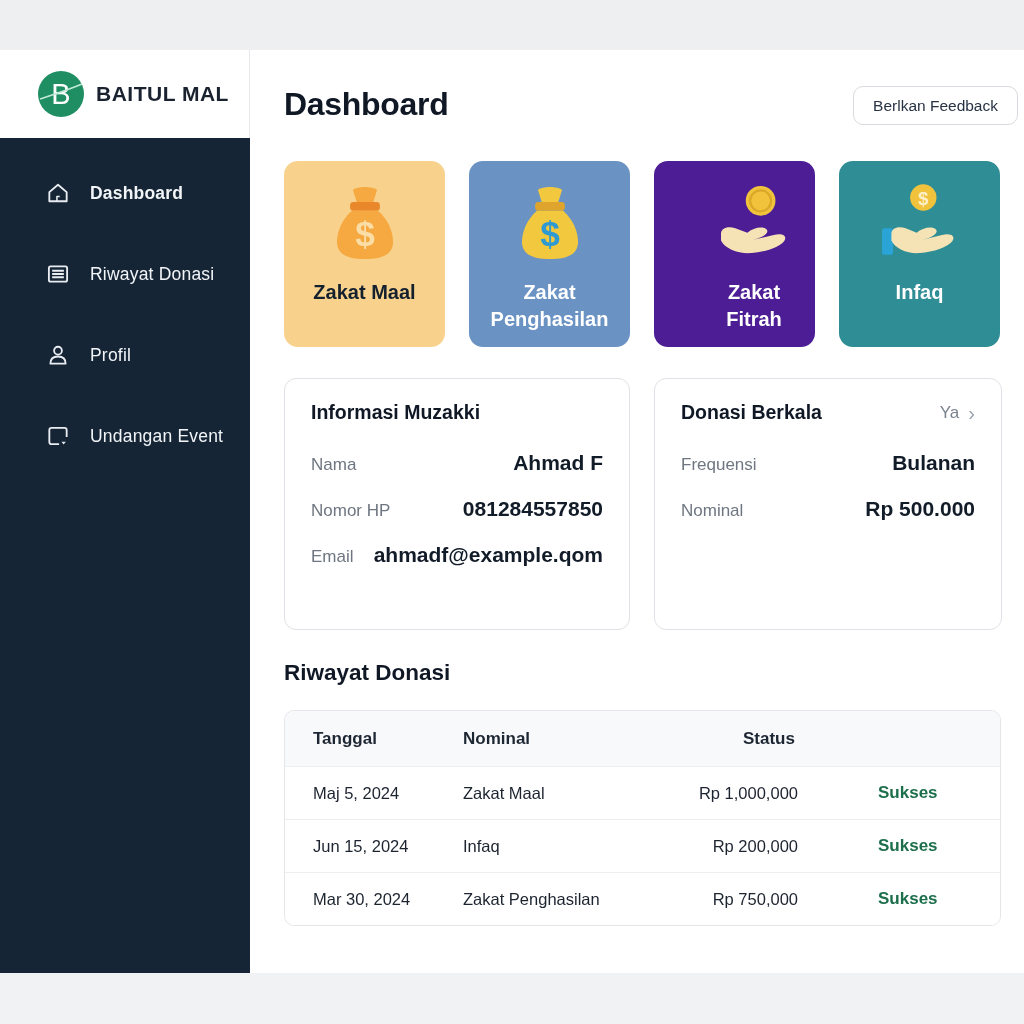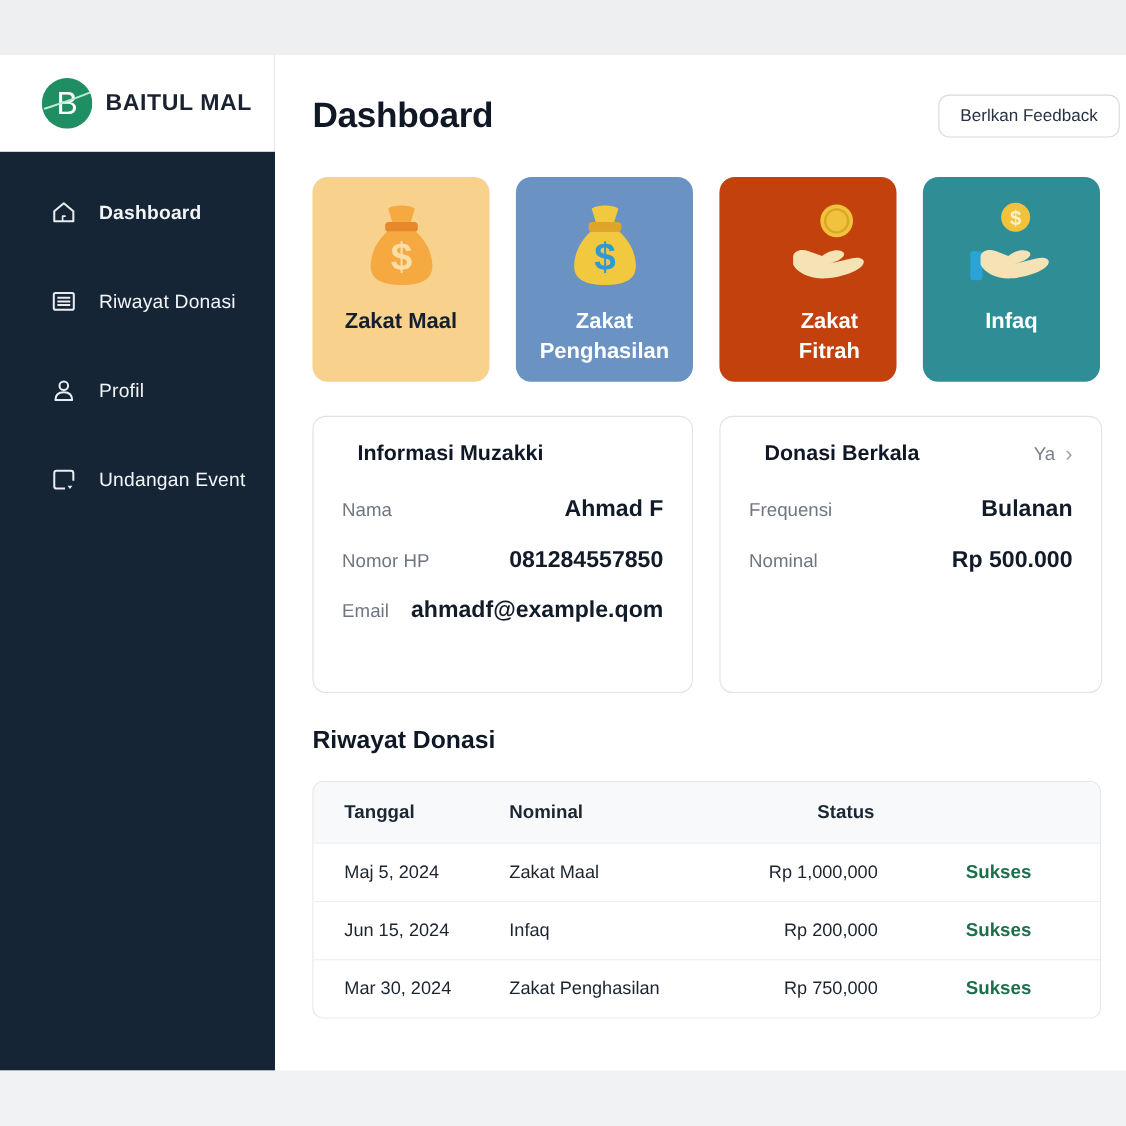--- a/index.html
+++ b/index.html
@@ -34,31 +34,31 @@
 
   
   .cards-row { position:absolute; left:34px; top:111px; display:flex; gap:24px; }
   .cat-card { width:161px; height:186px; border-radius:14px; display:flex; flex-direction:column;
     align-items:center; cursor:pointer; }
   .cat-card .icon-wrap { height:118px; display:flex; align-items:center; justify-content:center; padding-top:10px; }
   .cat-card .icon-wrap svg { width:88px; height:88px; }
   .cat-label { font-size:20px; font-weight:600; text-align:center; line-height:1.35; padding:0 8px; }
   .card-maal { background:#f8d28c; } .card-maal .cat-label { color:#15202e; }
   .card-penghasilan { background:#6a92c3; } .card-penghasilan .cat-label { color:#ffffff; }
-  .card-fitrah { background:#c2410c;padding-left:39px; } .card-fitrah .cat-label { color:#ffffff; }
+  .card-fitrah { background:#4c1d95;padding-left:39px; } .card-fitrah .cat-label { color:#ffffff; }
   .card-infaq { background:#2f8d96; } .card-infaq .cat-label { color:#ffffff; }
 
   
   .info-row { position:absolute; left:34px; top:328px; display:flex; gap:24px; }
   .info-card { height:252px; background:#ffffff; border:1px solid #dfe2e7; border-radius:12px;
     padding:22px 26px; }
   .info-card.muzakki { width:346px; }
   .info-card.berkala { width:348px; }
   .info-title-row { display:flex; justify-content:space-between; align-items:center; margin-bottom:27px; }
-  .info-title { font-size:19.5px; font-weight:700; color:#101826;margin-left:14px; }
+  .info-title { font-size:19.5px; font-weight:700; color:#101826; }
   .berkala-link { font-size:17px; color:#7a828d; cursor:pointer; display:flex; align-items:center; gap:9px; }
   .berkala-link .chev { font-size:20px; color:#9aa1ab; line-height:1; }
   .kv-row { display:flex; justify-content:space-between; align-items:baseline; margin-bottom:22px; }
   .kv-label { font-size:17px; color:#6e7681; }
   .kv-value { font-size:21px; color:#121b28; font-weight:600; }
 
   
   .history-title { position:absolute; left:34px; top:610px; font-size:22.5px; font-weight:700; color:#101826; }
   .history-table { position:absolute; left:34px; top:660px; width:717px; background:#ffffff;
     border:1px solid #e4e6ea; border-radius:10px; overflow:hidden; }

